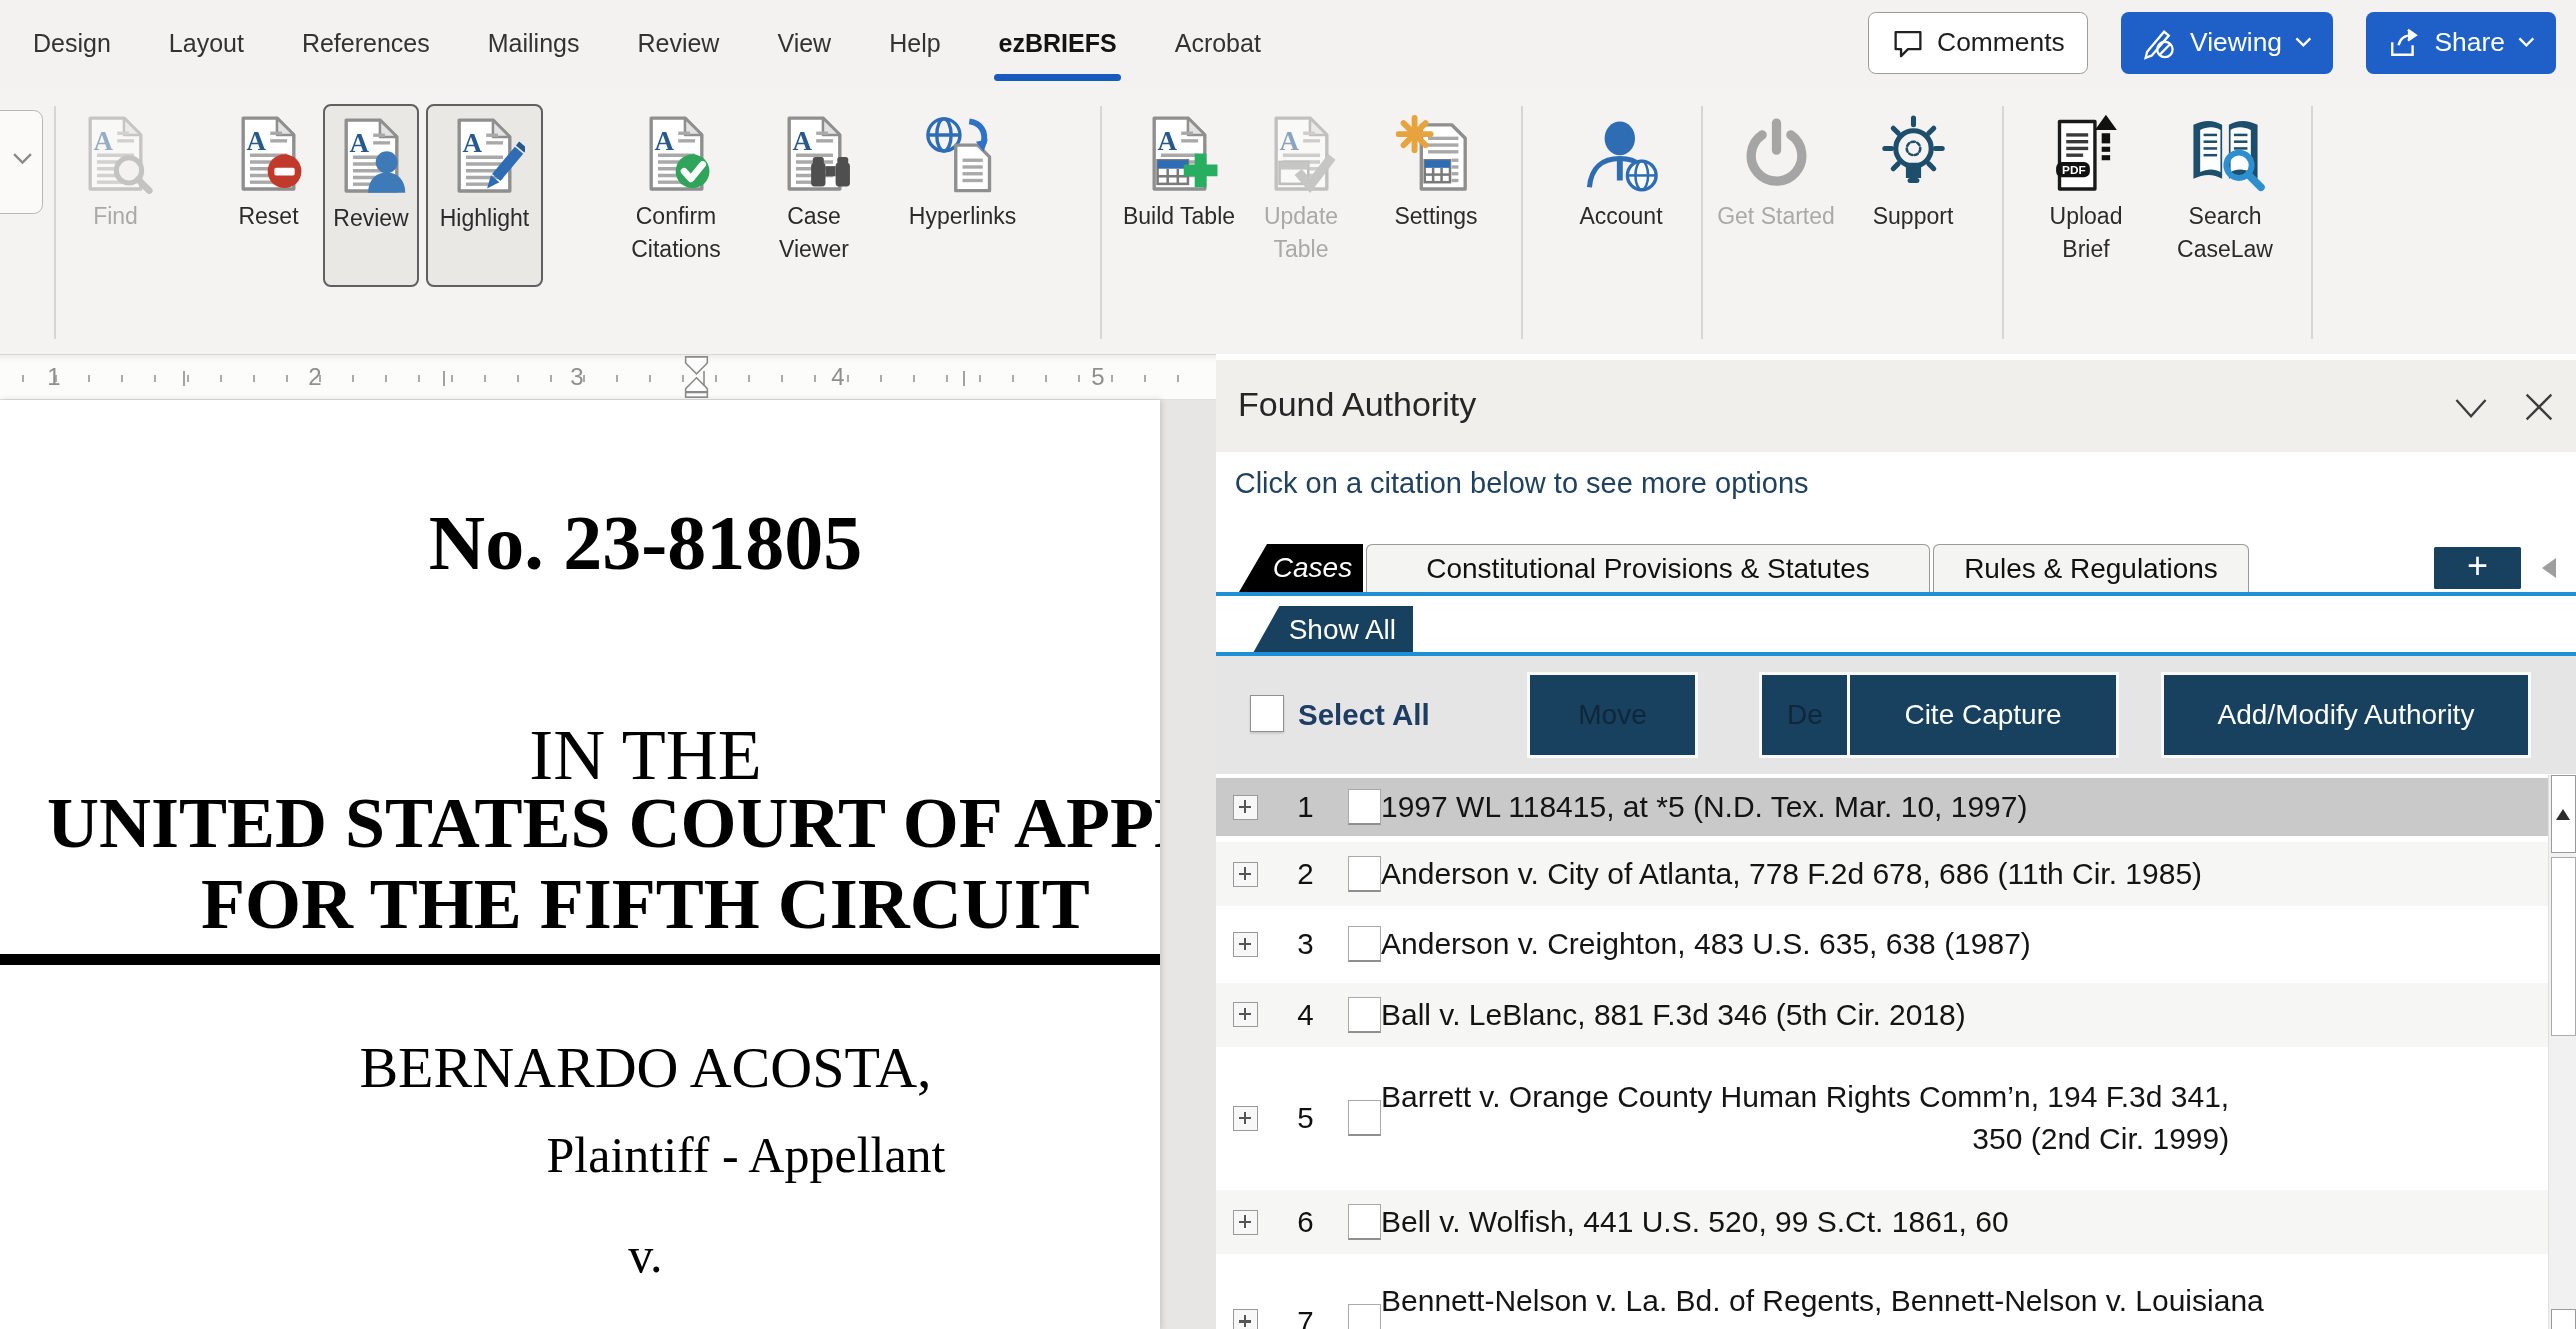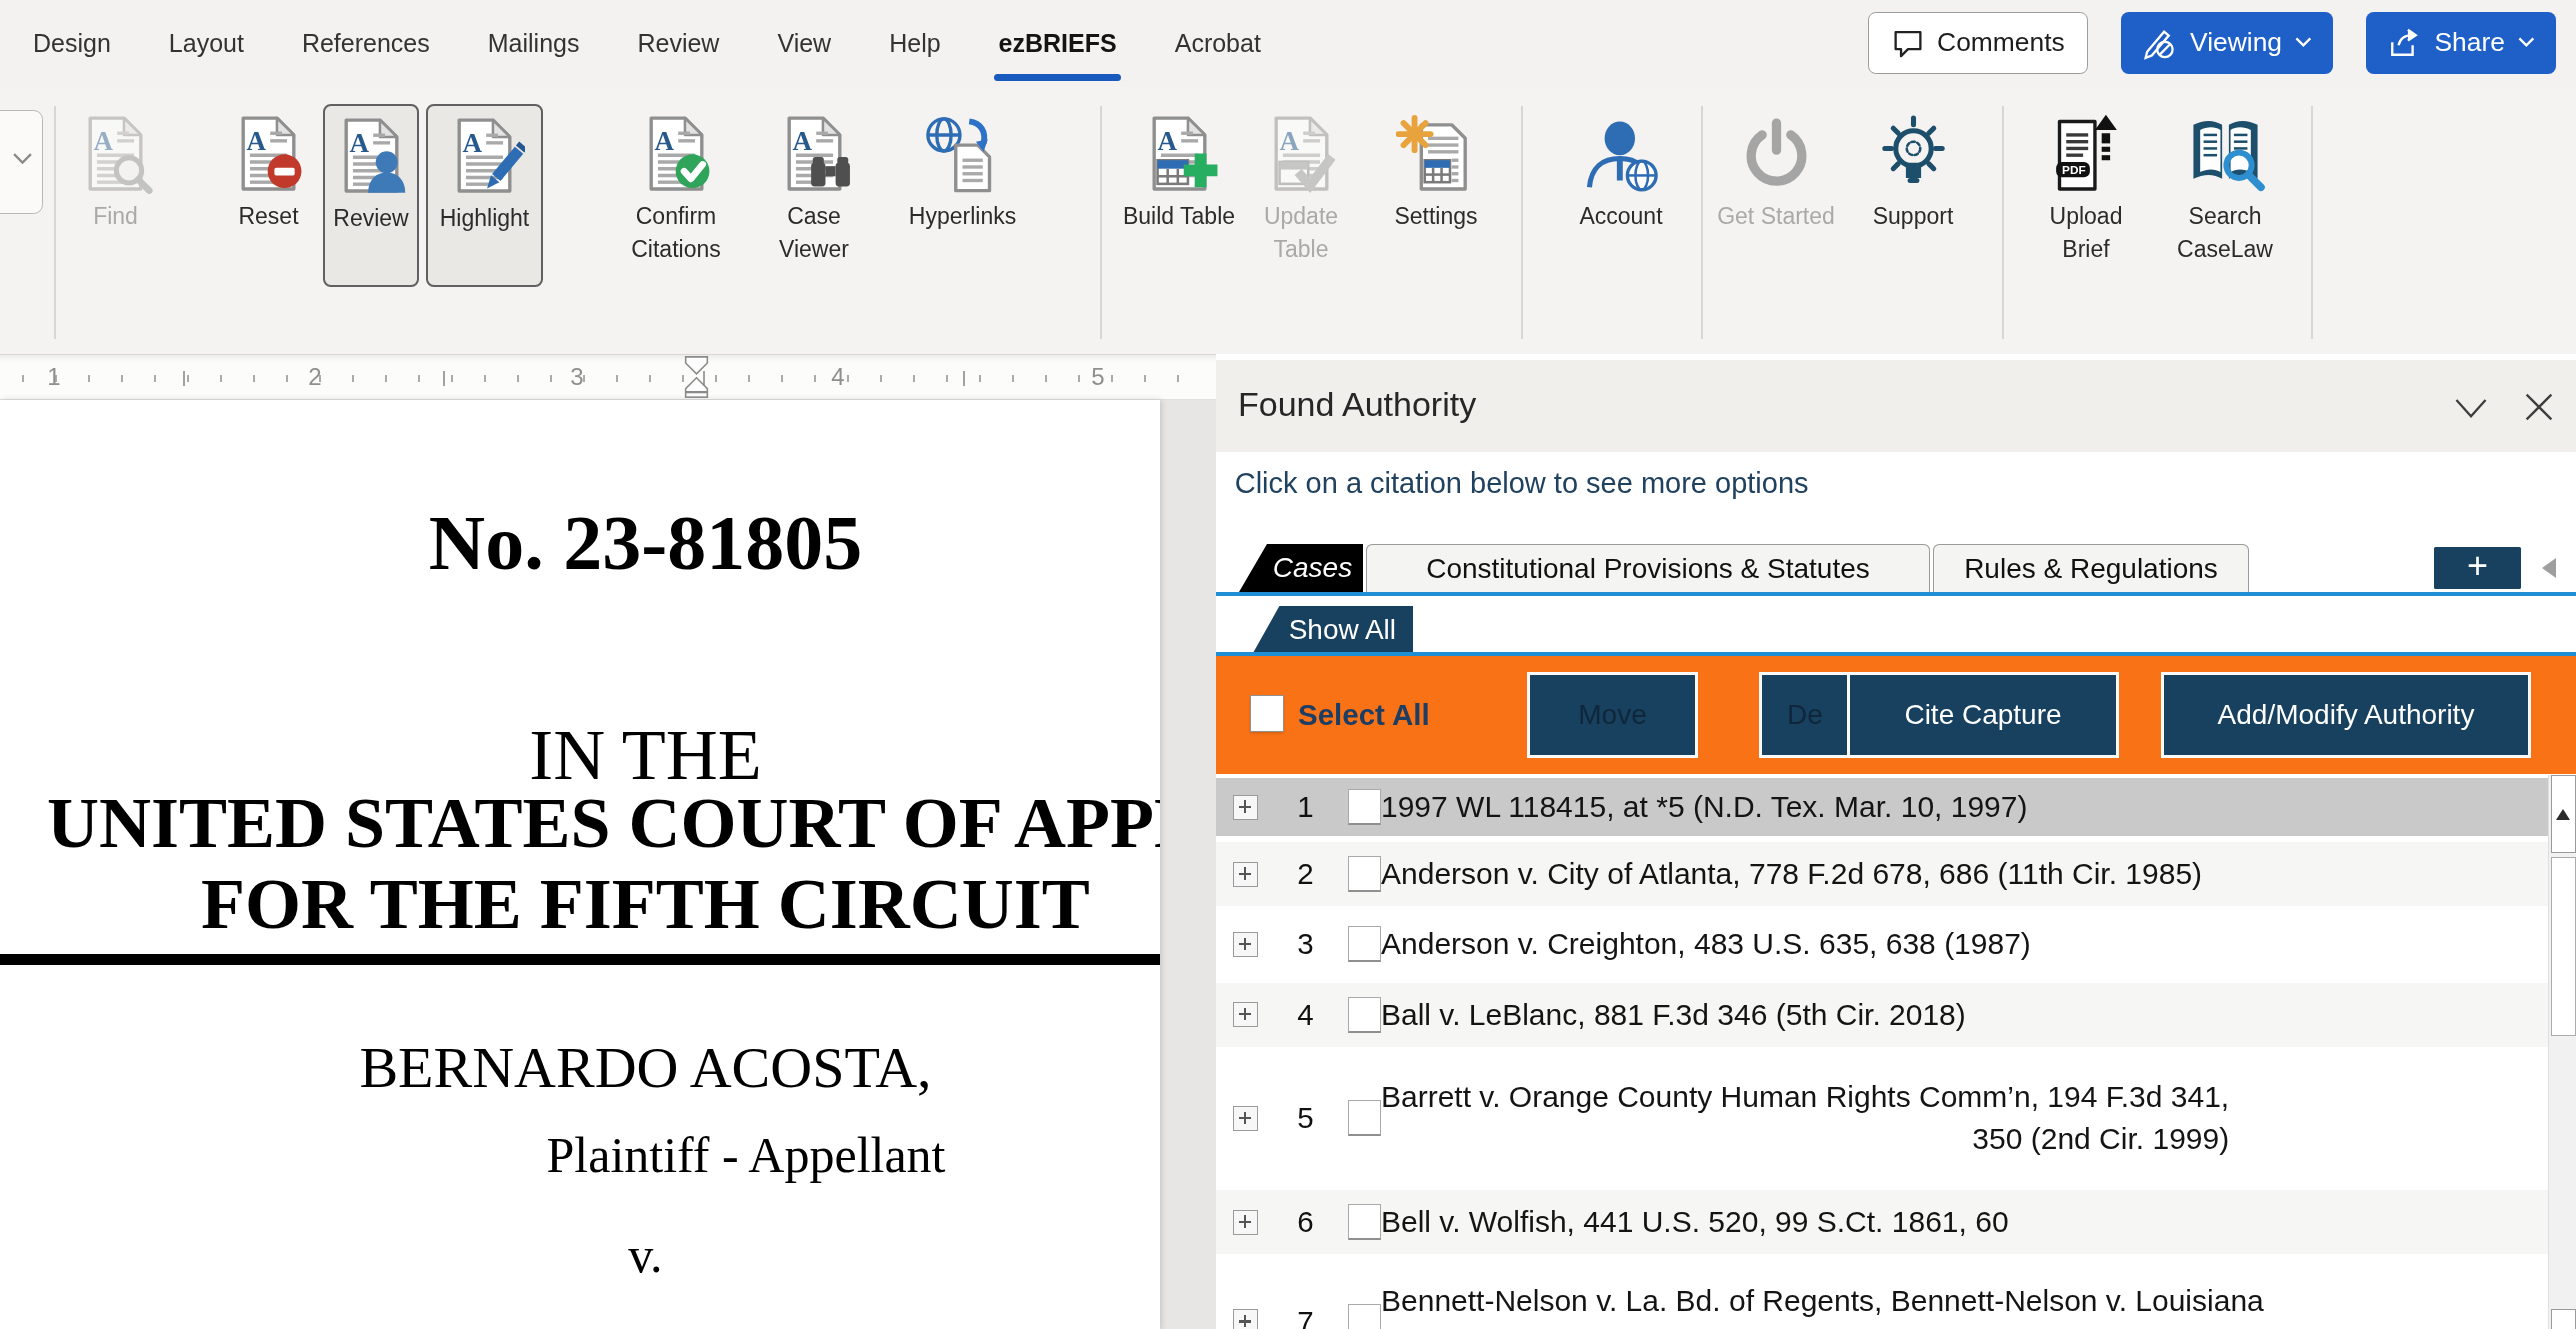--- a/index.html
+++ b/index.html
@@ -64,21 +64,21 @@
   .tab-light { background:#f4f4f3; border:1.6px solid #9b9b9b; border-bottom:none; border-radius:6.2px 6.2px 0 0; color:#111; }
   .tab-cases { left:23px; width:124px; }
   .tab-const { left:150px; width:564px; }
   .tab-rules { left:717px; width:316px; }
   .tab-add { position:absolute; left:1218px; top:193px; width:87px; height:42px; background:#17415f; color:#fff; font-size:36px; line-height:37px; text-align:center; border-radius:1.6px; }
   .tab-back { position:absolute; left:1326px; top:204px; width:0; height:0; border-top:10px solid transparent; border-bottom:10px solid transparent; border-right:14px solid #9e9e9e; }
   .blue-line1 { position:absolute; left:0; top:238px; width:1360px; height:3.9px; background:#1e8fd5; }
   .tab-showall { position:absolute; left:37px; top:252px; width:160px; height:47px; background:#17415f; color:#fff; font-size:28px; clip-path:polygon(26.4px 0,100% 0,100% 100%,0 100%); display:flex; align-items:center; justify-content:center; padding-left:18.7px; }
   .blue-line2 { position:absolute; left:0; top:298px; width:1360px; height:3.9px; background:#1e8fd5; }
 
-  .pane-toolbar { position:absolute; left:0; top:302px; width:1360px; height:118px; background:#f97316; }
+  .pane-toolbar { position:absolute; left:0; top:302px; width:1360px; height:118px; background:#e5e5e5; }
   .sel-check { position:absolute; left:34px; top:39px; width:34px; height:37px; background:#fff; border:0.8px solid #8f8f8f; box-shadow:0 2.3px 2.3px rgba(0,0,0,.15); }
   .sel-label { position:absolute; left:82px; top:42px; font-size:29.5px; font-weight:700; color:#1d3d63; }
   .tb-btn { position:absolute; top:15.5px; height:86px; background:#17415f; border:3.9px solid #fafafa; color:#fff; font-size:28px; display:flex; align-items:center; justify-content:center; white-space:nowrap; }
   .tb-btn.dim { color:#10263a; }
   .tb-move { left:311px; width:171px; }
   .tb-del  { left:543px; width:140px; z-index:1; justify-content:flex-start; padding-left:25px; }
   .tb-cite { left:631px; width:272px; z-index:2; }
   .tb-add  { left:945px; width:370px; }
 
   .cite-list { position:absolute; left:0; top:421px; width:1332px; height:556px; background:#fff; overflow:hidden; }

